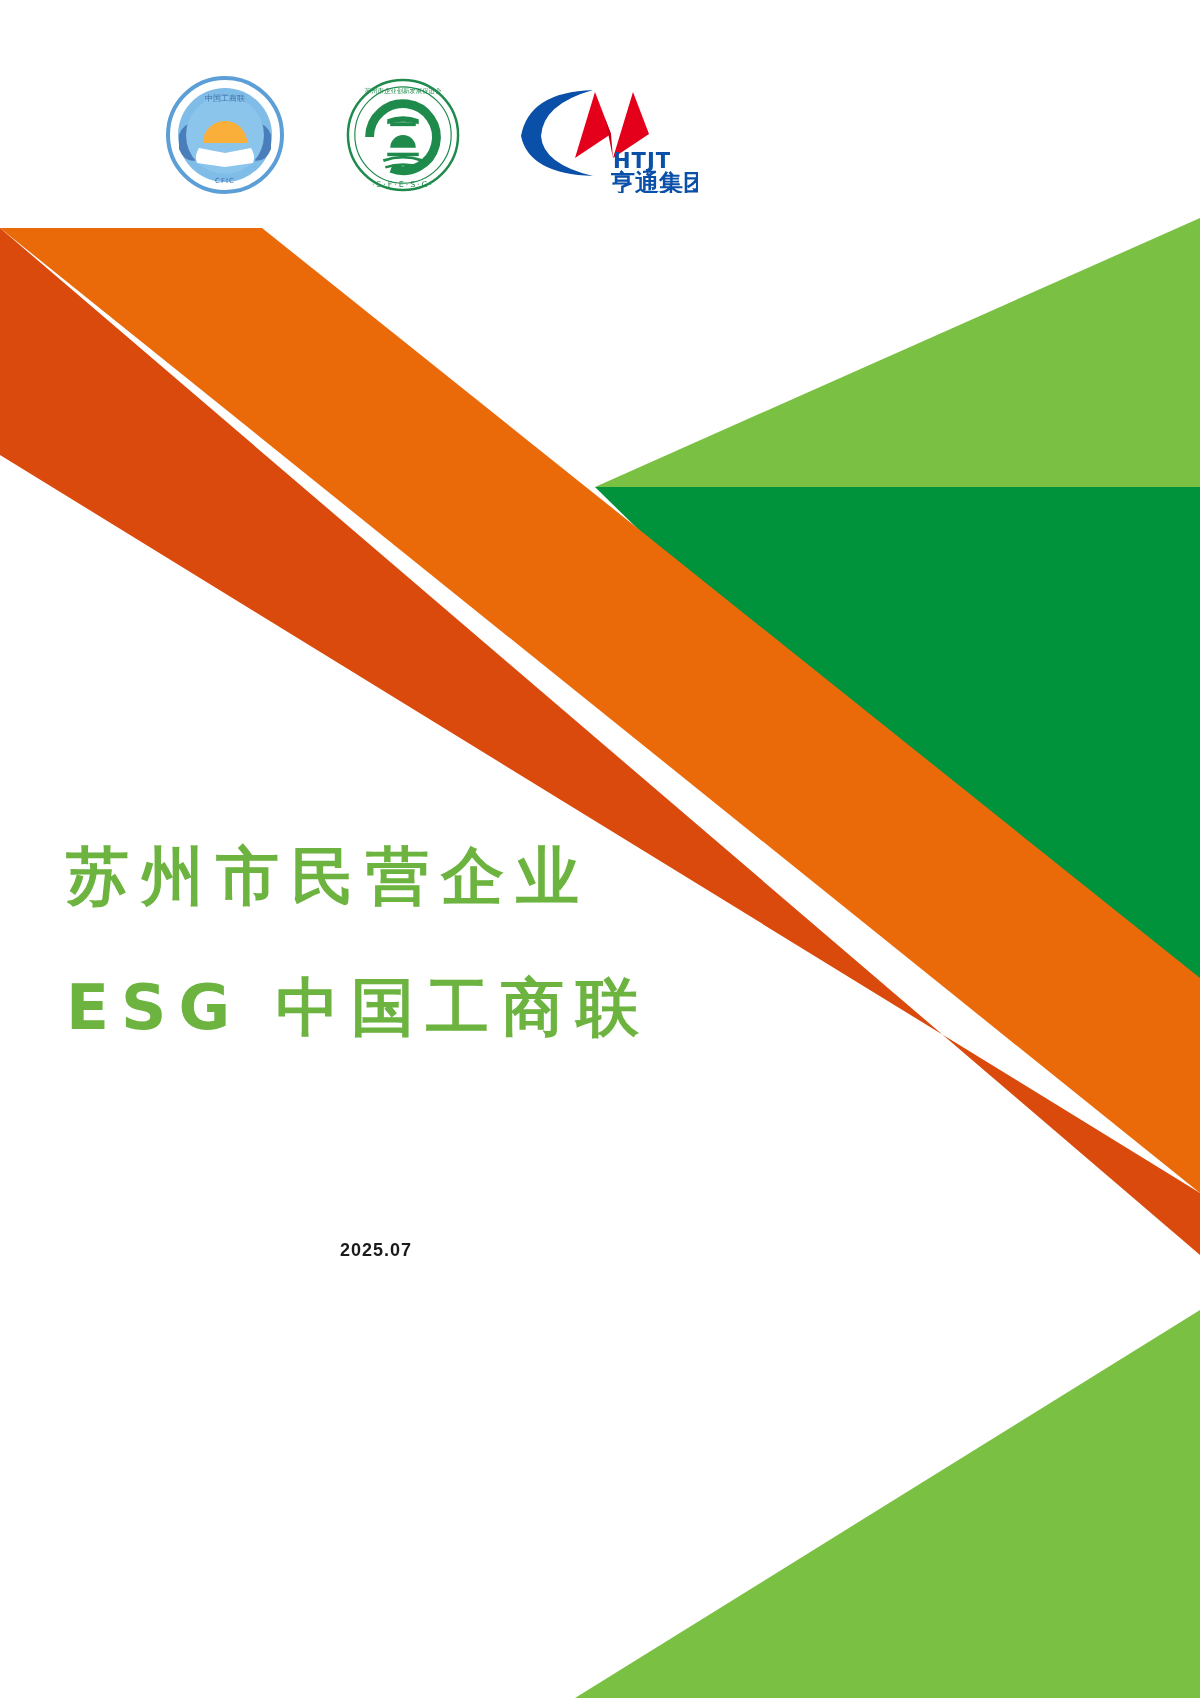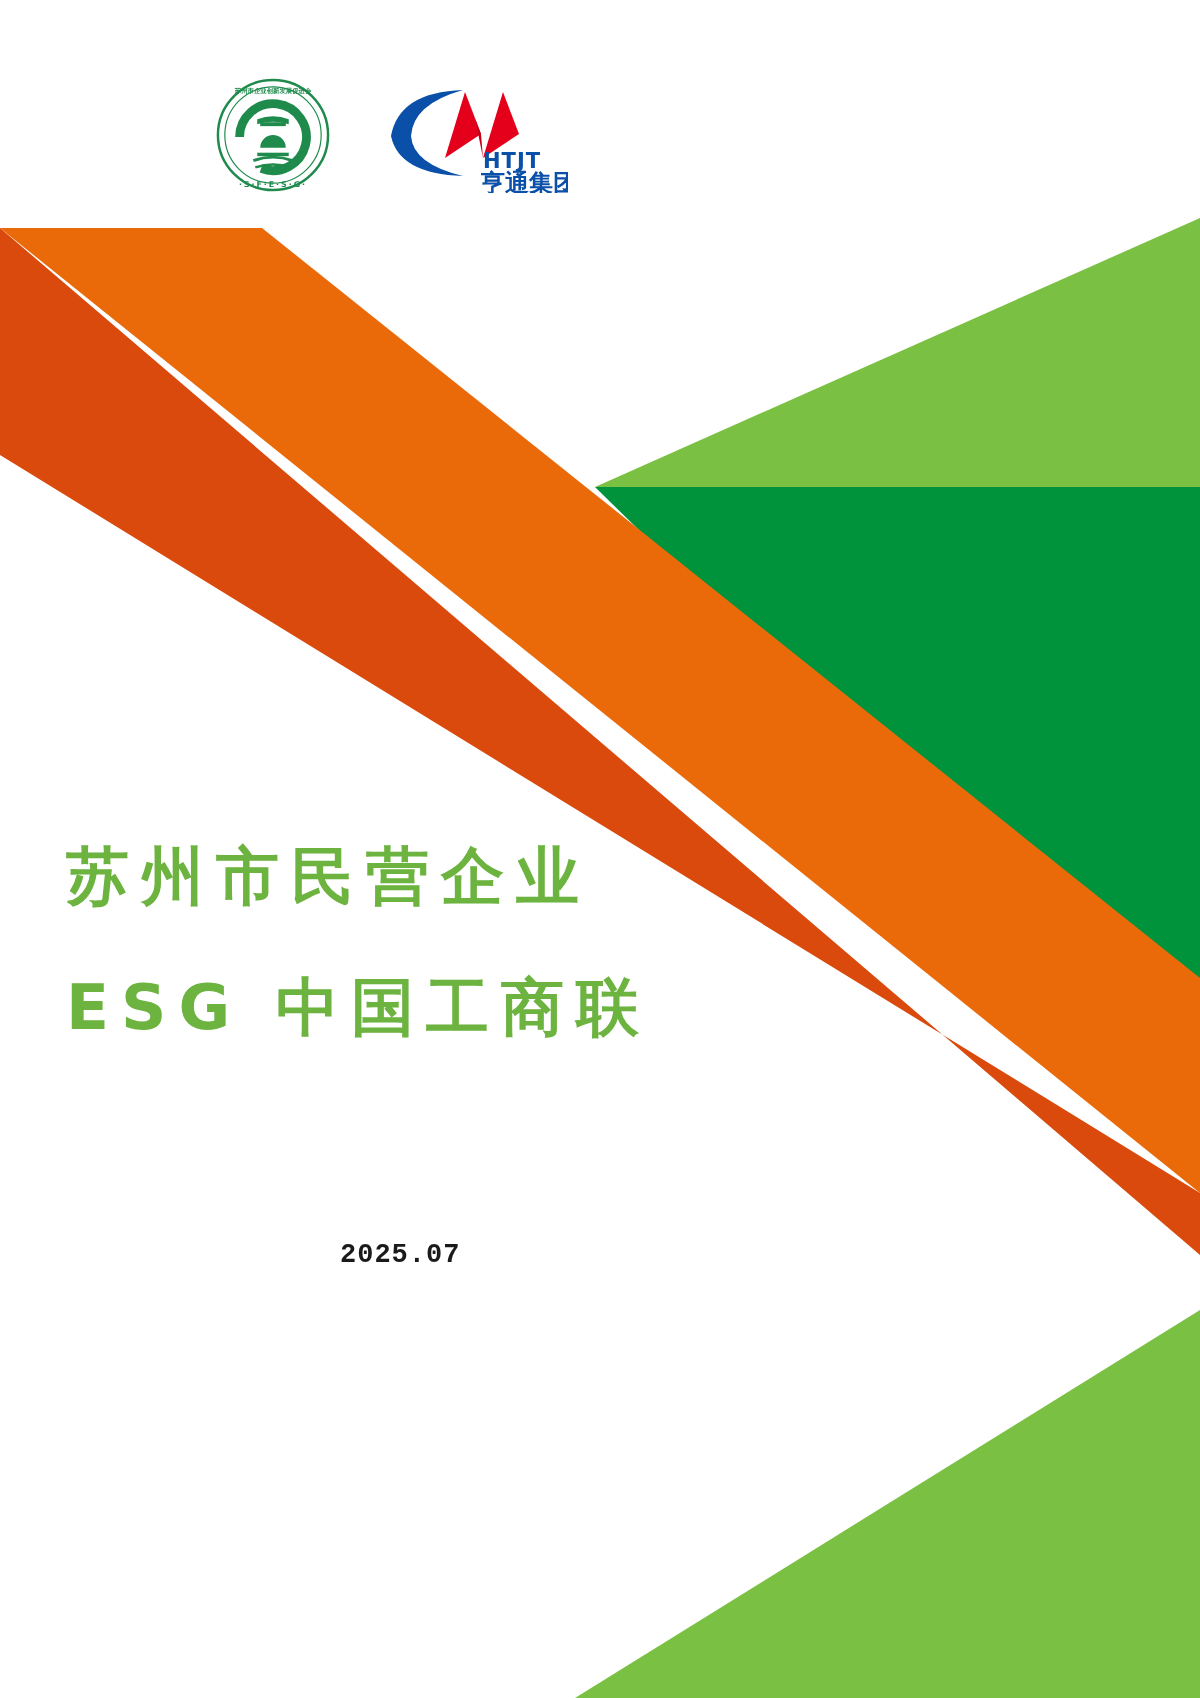--- a/index.html
+++ b/index.html
@@ -35,21 +35,21 @@
     gap:0px;
   }
   .logo-box{
     position:relative;
     display:flex;
     align-items:center;
     justify-content:center;
     height:120px;
   }
   .logo-cfic{width:130px;}
-  .logo-sfesg{width:135px; margin-left:45px;font-weight:bold;}
+  .logo-sfesg{width:135px; margin-left:45px;}
   .logo-gcl{width:215px; margin-left:38px;}
   .logo-htjt{width:190px; margin-left:40px;}
 
   
   #title-block{
     position:absolute;
     left:66px;
     top:845px;
     width:740px;
   }
@@ -65,24 +65,24 @@
   #title-line-1{ margin-bottom:68px; }
 
   #date-block{
     position:absolute;
     left:340px;
     top:1240px;
     width:260px;
   }
   #doc-date{
     color:#1a1a1a;
-    font-size:27px;
+    font-size:18px;
     font-weight:bold;
     letter-spacing:1px;
-    font-family:Liberation Mono, monospace;
+    font-family:Liberation Sans, sans-serif;
   }
 </style>
 </head>
 <body>
 
 <div id="page">
 
   <svg id="deco" viewBox="0 0 1200 1698" width="1200" height="1698" xmlns="http://www.w3.org/2000/svg">
 
     <polygon points="1200,218 1200,487 595,487" fill="#7AC143"></polygon>
@@ -91,20 +91,36 @@
 
     <polygon points="0,228 262,228 1200,978 1200,1193" fill="#EA6A0A"></polygon>
 
     <polygon points="0,228 0,455 1200,1193 1200,1255" fill="#D94A0C"></polygon>
 
     <polygon points="1200,1310 1200,1698 575,1698" fill="#7AC143"></polygon>
   </svg>
 
   <div id="logo-strip">
 
+    <div class="logo-box logo-cfic">
+      <svg viewBox="0 0 120 120" width="120" height="120" xmlns="http://www.w3.org/2000/svg">
+        <circle cx="60" cy="60" r="57" fill="#ffffff" stroke="#5C9FD6" stroke-width="4"></circle>
+        <circle cx="60" cy="60" r="50" fill="#ffffff" stroke="#ffffff" stroke-width="3"></circle>
+        <circle cx="60" cy="60" r="47" fill="#7FBCE8"></circle>
+        <path d="M14 60 q6 -16 22 -10 l0 34 q-16 6 -22 -10 z" fill="#4A7EBB"></path>
+        <path d="M106 60 q-6 -16 -22 -10 l0 34 q16 6 22 -10 z" fill="#4A7EBB"></path>
+        <circle cx="60" cy="60" r="39" fill="#8CC5EC"></circle>
+        <path d="M38 68 a22 22 0 0 1 44 0 z" fill="#F5A623"></path>
+        <path d="M38 68 a22 22 0 0 1 44 0 z" fill="#FBB040" opacity="0.85"></path>
+        <path d="M60 78 L34 73 q-5 8 -2 15 l28 4 z" fill="#ffffff"></path>
+        <path d="M60 78 L86 73 q5 8 2 15 l-28 4 z" fill="#ffffff"></path>
+        <text x="60" y="26" font-size="8" fill="#3F6FA8" text-anchor="middle" font-family="DejaVu Sans, sans-serif">中国工商联</text>
+        <text x="60" y="108" font-size="7" fill="#3F6FA8" text-anchor="middle" font-family="DejaVu Sans, sans-serif" letter-spacing="1">CFIC</text>
+      </svg>
+    </div>
 
     <div class="logo-box logo-sfesg">
       <svg viewBox="0 0 120 120" width="118" height="118" xmlns="http://www.w3.org/2000/svg">
         <circle cx="60" cy="60" r="56" fill="#ffffff" stroke="#1E8A4C" stroke-width="2.5"></circle>
         <circle cx="60" cy="60" r="49" fill="#ffffff" stroke="#1E8A4C" stroke-width="1.2"></circle>
         <path d="M60 62 m-34 0 a34 34 0 1 1 22 32" fill="none" stroke="#1E8A4C" stroke-width="9"></path>
         <path d="M44 44 q16 -6 32 0 l0 5 q-16 -5 -32 0 z" fill="#1E8A4C"></path>
         <rect x="47" y="47" width="26" height="4" fill="#1E8A4C"></rect>
         <path d="M60 60 a13 13 0 0 1 13 13 l-26 0 a13 13 0 0 1 13 -13 z" fill="#1E8A4C"></path>
         <rect x="44" y="78" width="32" height="3.5" fill="#1E8A4C"></rect>

